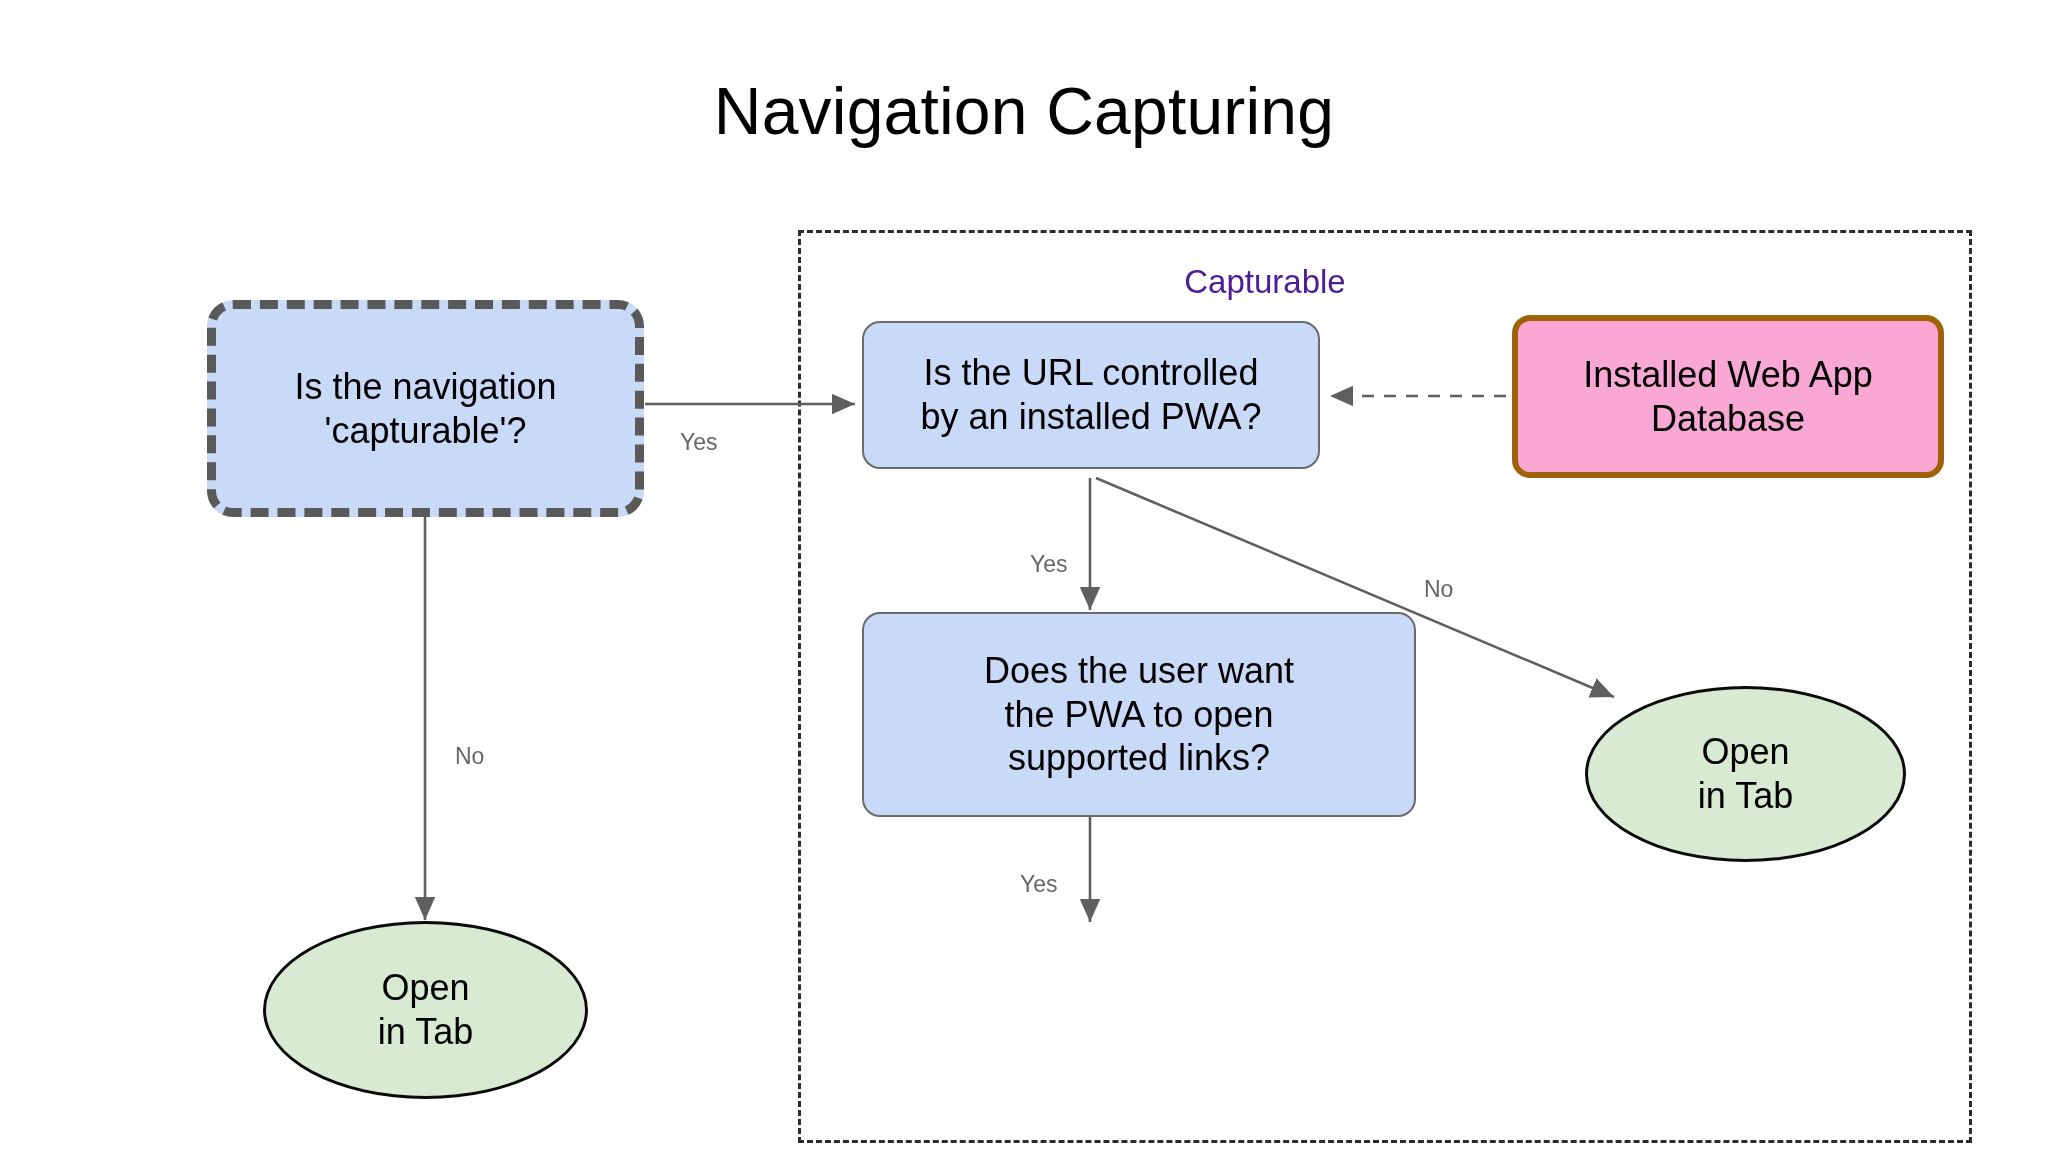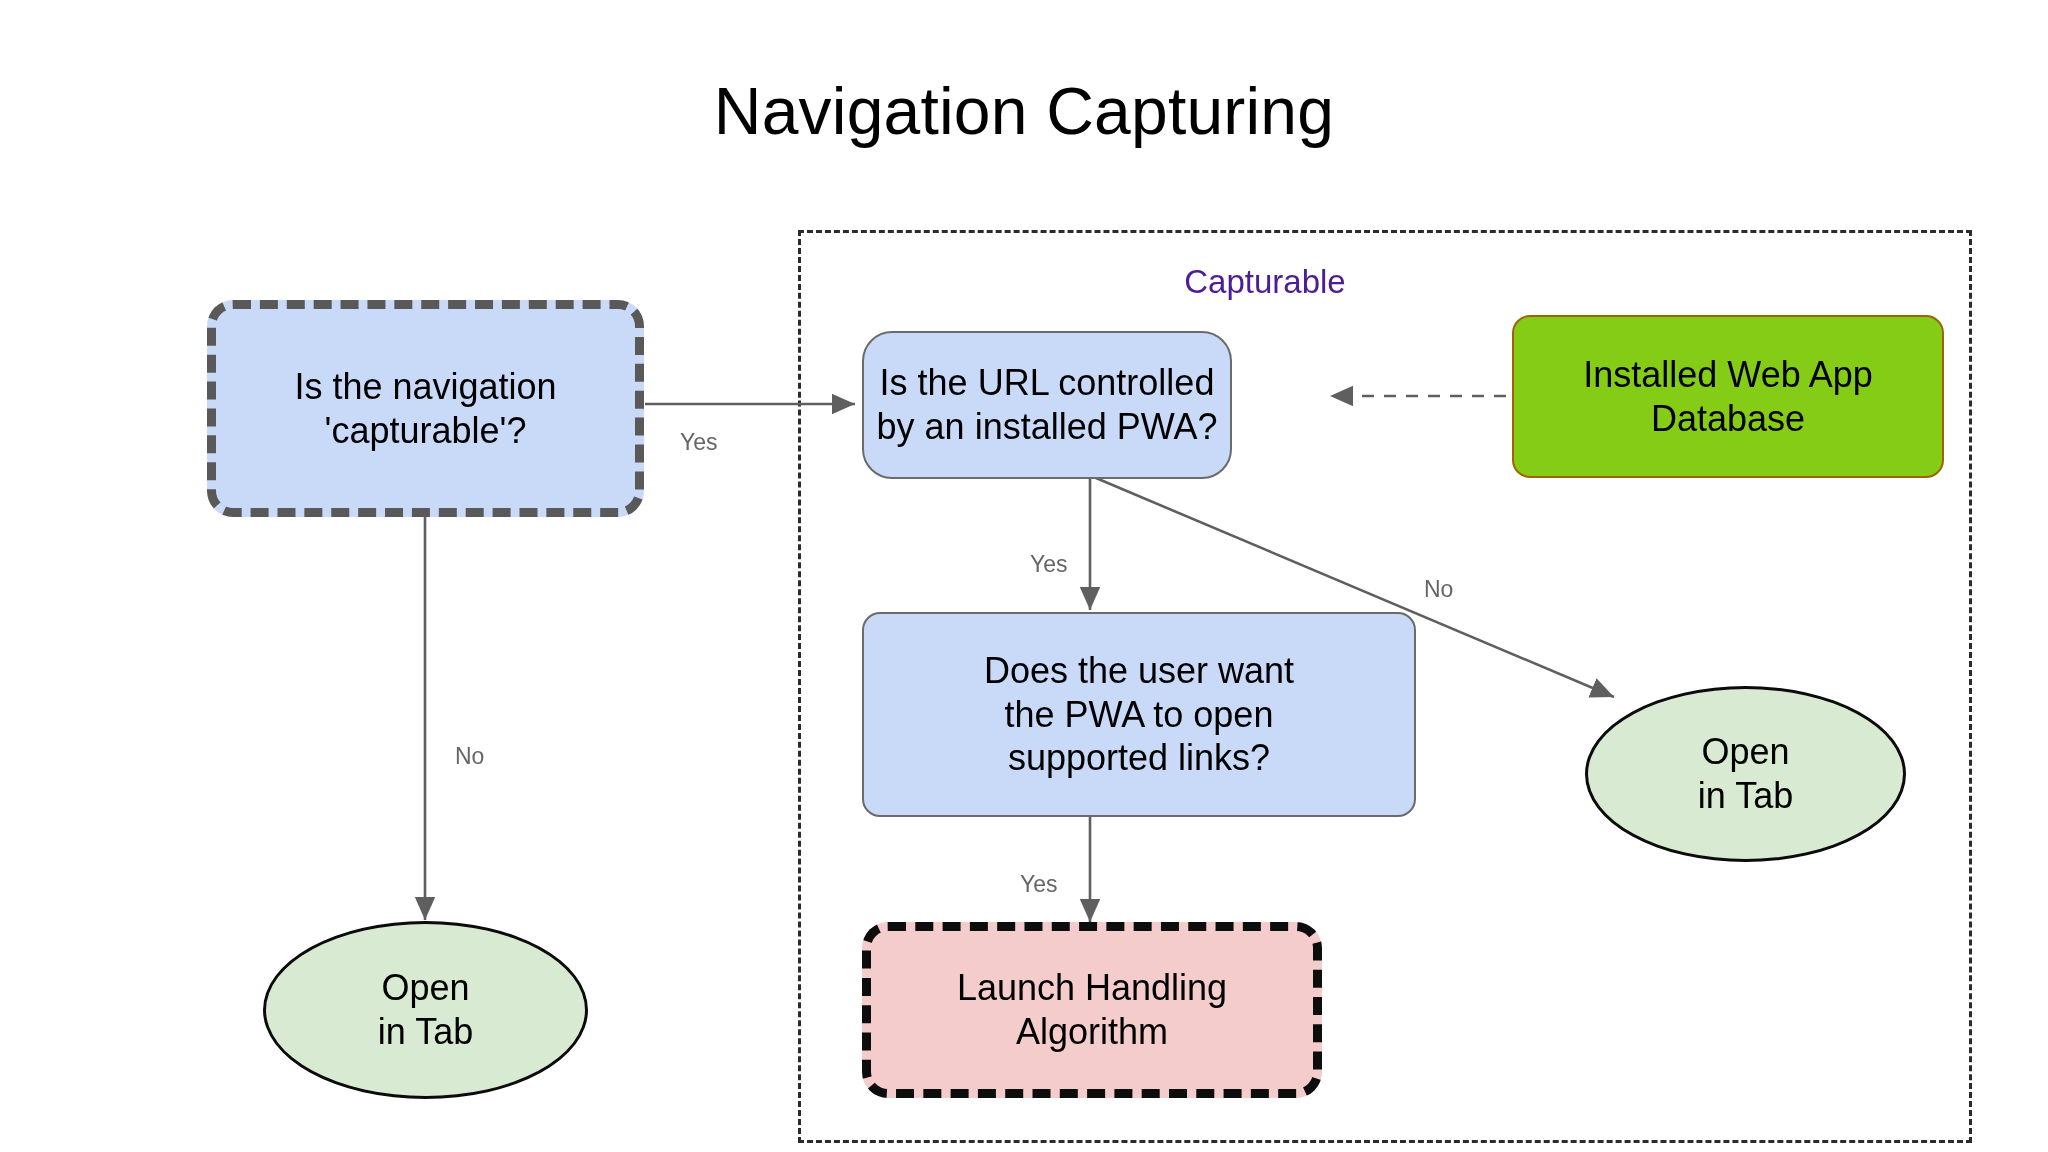--- a/index.html
+++ b/index.html
@@ -68,21 +68,21 @@
     line-height: 1.22;
   }
   .node .node-text { display: block; white-space: pre-line; }
 
   
   .rect {
     border-radius: 18px;
     font-size: 36px;
   }
   .rect.blue     { background: #c9daf8; border: 2px solid #6b6b6b; }
-  .rect.grey     { background: #84cc16; border: 2px solid #a16207; }
+  .rect.grey     { background: #f9a8d4; border: 6px solid #a16207; }
   .rect.dashed-grey {
     background: #c9daf8;
     border: 9px dashed #595959;
     border-radius: 26px;
   }
   .rect.dashed-black {
     background: #f4cccc;
     border: 9px dashed #0d0d0d;
     border-radius: 26px;
   }
@@ -148,40 +148,36 @@
     <g>
       <path d="M1506,396 L1330,396" stroke="#5f5f5f" stroke-width="2.6" fill="none" stroke-dasharray="12 10" marker-end="url(#arrow-dash)"></path>
     </g>
   </svg>
 
   <div class="node rect dashed-grey" style="left:207px; top:300px; width:437px; height:217px;">
     <span class="node-text">Is the navigation
 'capturable'?</span>
   </div>
 
-  <div class="node rect blue" style="left:862px; top:331px; width:370px; height:148px;border-radius:30px;">
+  <div class="node rect blue" style="left:862px; top:321px; width:458px; height:148px;">
     <span class="node-text">Is the URL controlled
 by an installed PWA?</span>
   </div>
 
   <div class="node rect grey" style="left:1512px; top:315px; width:432px; height:163px;">
     <span class="node-text">Installed Web App
 Database</span>
   </div>
 
   <div class="node rect blue" style="left:862px; top:612px; width:554px; height:205px;">
     <span class="node-text">Does the user want
 the PWA to open
 supported links?</span>
   </div>
 
-  <div class="node rect dashed-black" style="left:862px; top:922px; width:460px; height:176px;">
-    <span class="node-text">Launch Handling
-Algorithm</span>
-  </div>
 
   <div class="node ellipse" style="left:263px; top:921px; width:325px; height:178px;">
     <span class="node-text">Open
 in Tab</span>
   </div>
 
   <div class="node ellipse" style="left:1585px; top:686px; width:321px; height:176px;">
     <span class="node-text">Open
 in Tab</span>
   </div>

